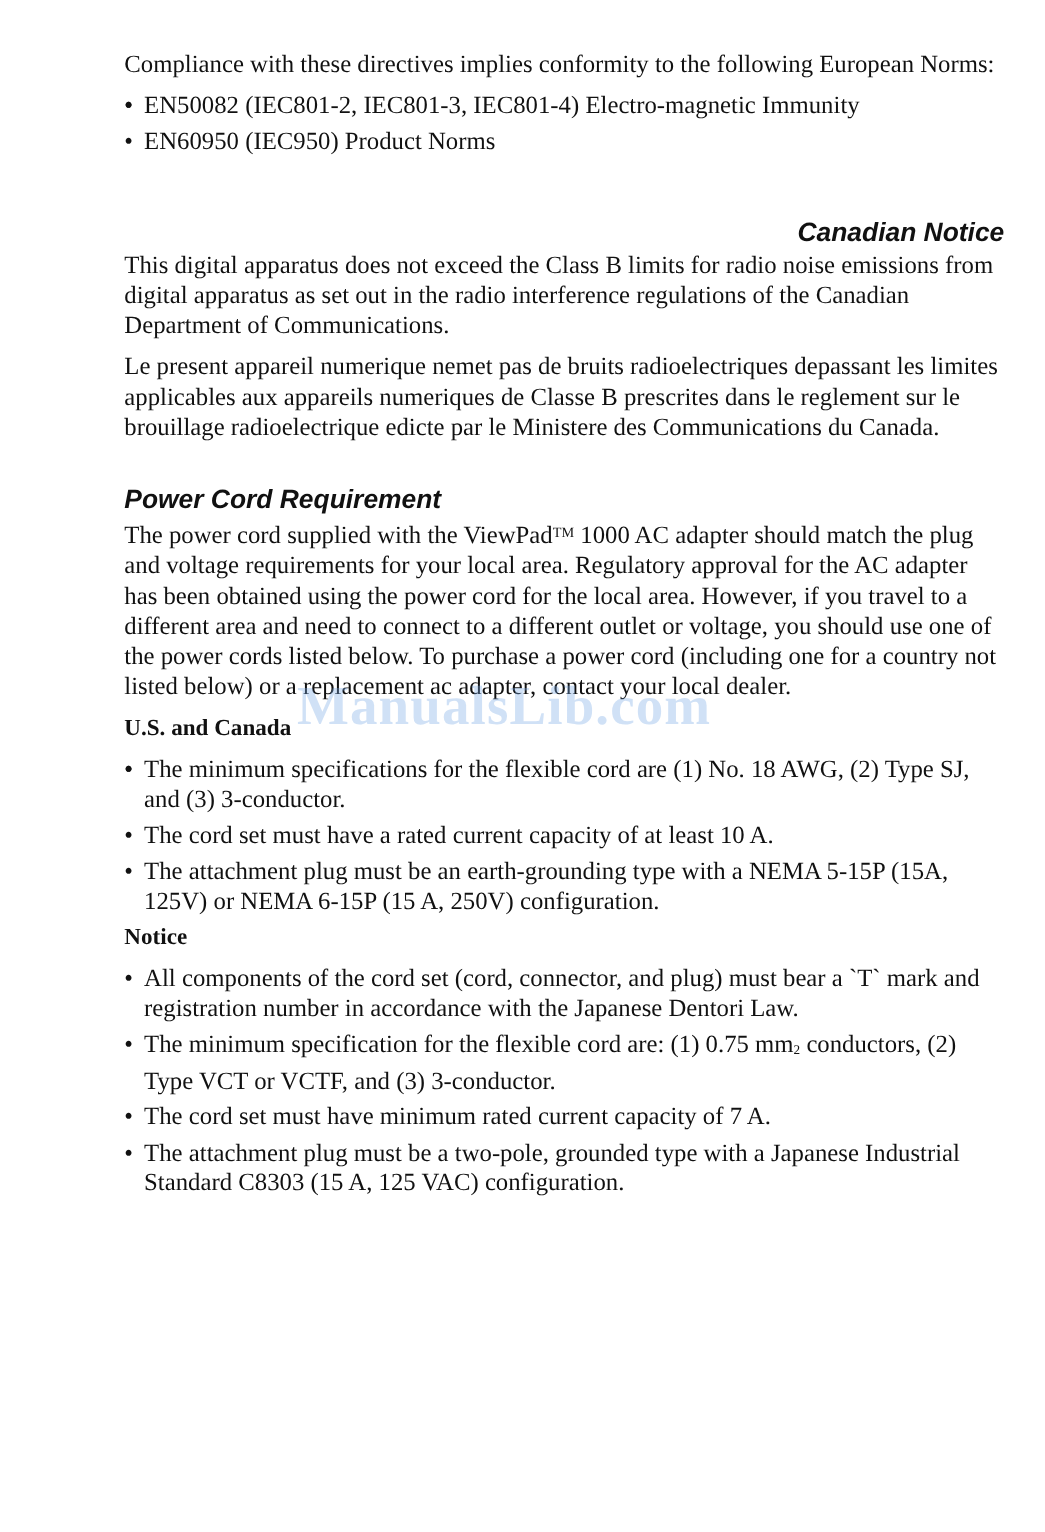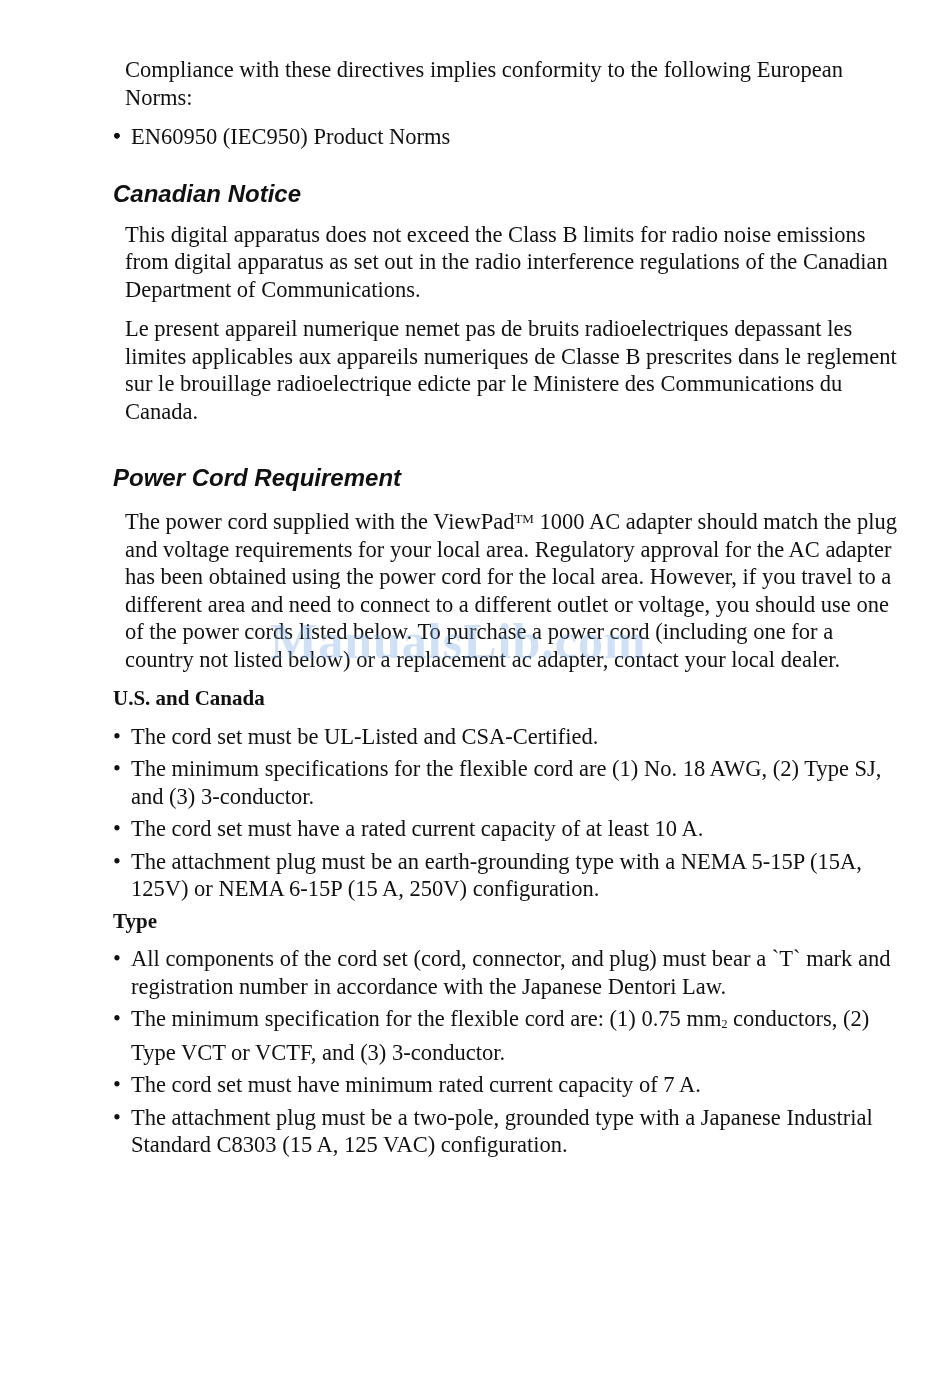--- a/index.html
+++ b/index.html
@@ -1,57 +1,57 @@
 <!DOCTYPE html>
 <html><head>
   <meta charset="utf-8">
   <style>
     html, body { margin: 0; padding: 0; background: #ffffff; }
     body { width: 950px; height: 1393px; position: relative; overflow: hidden; color: #111; }
     .page { position: absolute; left: 113px; top: 44px; width: 800px; font-family: "Liberation Serif", serif; font-size: 22.5px; line-height: 27.5px; }
-    p { margin: 12px; }
+    p { margin: 0; }
     .para-gap { margin-top: 10px; }
     ul { list-style: none; margin: 10px 0 0 0; padding: 0; }
     ul li { position: relative; padding-left: 18px; margin-bottom: 5px; }
     ul li .bullet { position: absolute; left: 0; top: 0; }
     h2 { font-family: "Liberation Sans", sans-serif; font-style: italic; font-weight: bold; font-size: 24px; line-height: 30px; margin: 0; }
-    .sec { margin-top: 28px; }
+    .sec { margin-top: 55px; text-align: right; }
     .sec2 { margin-top: 38px; }
     h3 { font-family: "Liberation Serif", serif; font-weight: bold; font-size: 21px; line-height: 27.5px; margin: 10px 0 0 0; }
     .sup { font-size: 12px; vertical-align: -2px; }
     .tm { font-size: 13px; vertical-align: 6px; }
     .watermark { position: absolute; left: 270px; top: 612px; font-family: Liberation Serif, serif; font-weight: bold; font-size: 50px; color: rgba(120,170,230,0.35); letter-spacing: 1px; pointer-events: none; }
   </style>
 </head>
 <body>
 
 <div class="page">
   <p>Compliance with these directives implies conformity to the following European Norms:</p>
   <ul>
     <li><span class="bullet">•</span></li>
-    <li><span class="bullet">•</span></li>
+    <li><span class="bullet">•</span><span>EN50082 (IEC801-2, IEC801-3, IEC801-4) Electro-magnetic Immunity</span></li>
     <li><span class="bullet">•</span><span>EN60950 (IEC950) Product Norms</span></li>
   </ul>
 
   <h2 class="sec">Canadian Notice</h2>
   <p>This digital apparatus does not exceed the Class B limits for radio noise emissions from digital apparatus as set out in the radio interference regulations of the Canadian Department of Communications.</p>
   <p class="para-gap">Le present appareil numerique nemet pas de bruits radioelectriques depassant les limites applicables aux appareils numeriques de Classe B prescrites dans le reglement sur le brouillage radioelectrique edicte par le Ministere des Communications du Canada.</p>
 
   <h2 class="sec2">Power Cord Requirement</h2>
   <p><span>The power cord supplied with the ViewPad</span><span class="tm">TM</span><span> 1000 AC adapter should match the plug and voltage requirements for your local area. Regulatory approval for the AC adapter has been obtained using the power cord for the local area. However, if you travel to a different area and need to connect to a different outlet or voltage, you should use one of the power cords listed below. To purchase a power cord (including one for a country not listed below) or a replacement ac adapter, contact your local dealer.</span></p>
 
   <h3>U.S. and Canada</h3>
   <ul>
-    <li><span class="bullet">•</span><span>The cord set must be UL-Listed and CSA-Certified.</span></li>
+    <li><span class="bullet">•</span></li>
     <li><span class="bullet">•</span><span>The minimum specifications for the flexible cord are (1) No. 18 AWG, (2) Type SJ, and (3) 3-conductor.</span></li>
     <li><span class="bullet">•</span><span>The cord set must have a rated current capacity of at least 10 A.</span></li>
     <li><span class="bullet">•</span><span>The attachment plug must be an earth-grounding type with a NEMA 5-15P (15A, 125V) or NEMA 6-15P (15 A, 250V) configuration.</span></li>
   </ul>
 
-  <h3 style="margin-top:2px">Type</h3>
+  <h3 style="margin-top:2px">Notice</h3>
   <ul>
     <li><span class="bullet">•</span><span>All components of the cord set (cord, connector, and plug) must bear a `T` mark and registration number in accordance with the Japanese Dentori Law.</span></li>
     <li><span class="bullet">•</span><span>The minimum specification for the flexible cord are: (1) 0.75 mm</span><span class="sup">2</span><span> conductors, (2) Type VCT or VCTF, and (3) 3-conductor.</span></li>
     <li><span class="bullet">•</span><span>The cord set must have minimum rated current capacity of 7 A.</span></li>
     <li><span class="bullet">•</span><span>The attachment plug must be a two-pole, grounded type with a Japanese Industrial Standard C8303 (15 A, 125 VAC) configuration.</span></li>
   </ul>
 </div>
 
 <div class="watermark">ManualsLib.com</div>
 

